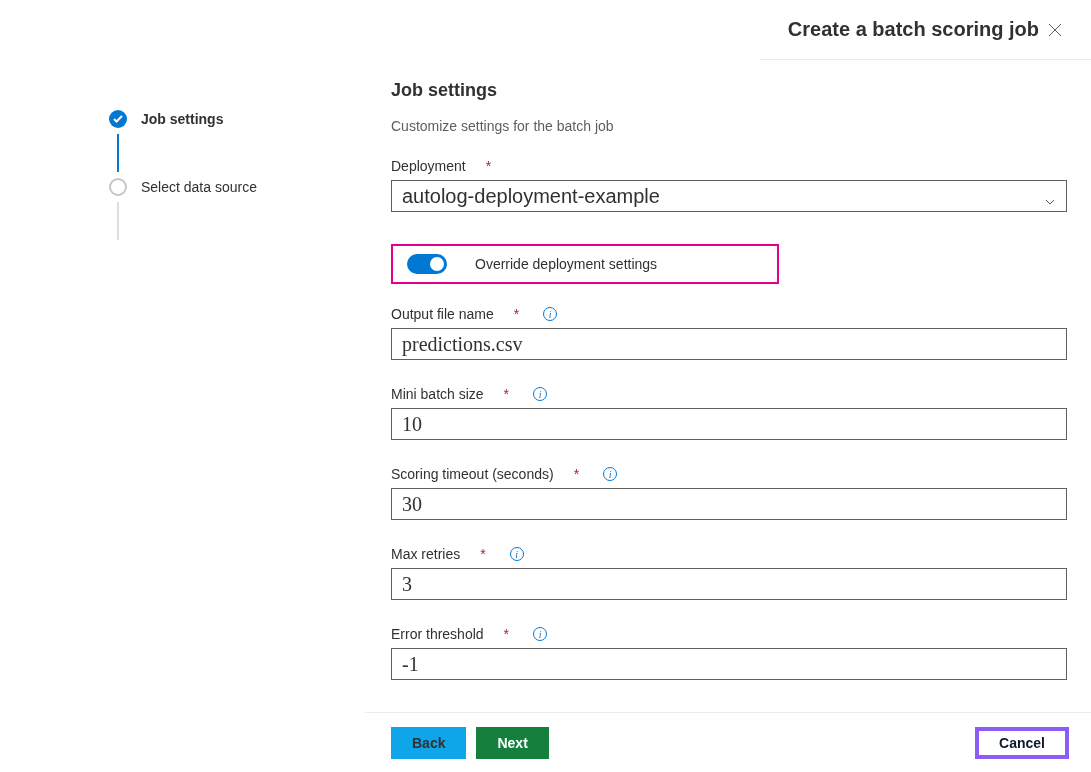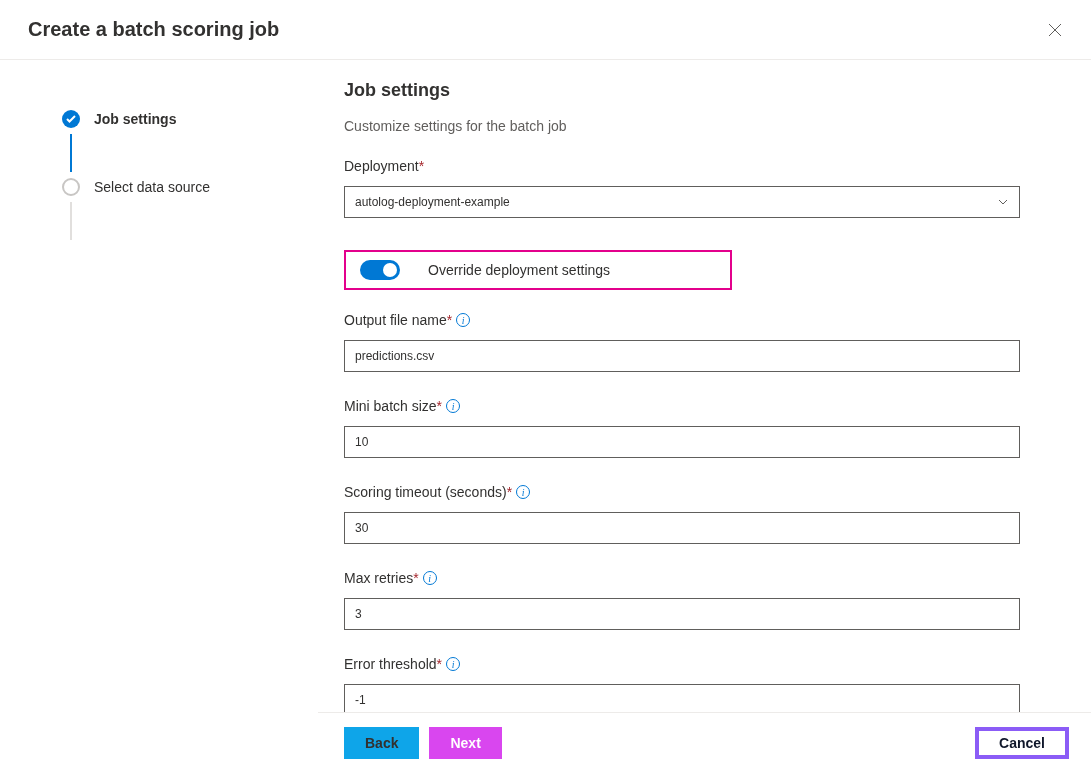--- a/index.html
+++ b/index.html
@@ -2,21 +2,21 @@
 <html><head>
 <meta charset="utf-8">
 <style>
   * { box-sizing: border-box; }
   html, body {
     margin: 0; padding: 0;
     font-family: "Segoe UI", -apple-system, BlinkMacSystemFont, sans-serif;
     font-size: 14px; color: #323130; background: #fff;
     width: 1091px; height: 772px; overflow: hidden;
   }
-  .dialog { width: 1091px; height: 772px; display: flex; flex-direction: column; }
+  .dialog { width: 1091px; height: 772px; display: flex; flex-direction: column; align-items: flex-end; }
   .header {
     height: 60px; border-bottom: 1px solid #edebe9;
     display: flex; align-items: center; justify-content: space-between;
     padding: 0 20px 0 28px;
   }
   .header h1 { font-size: 20px; font-weight: 600; margin: 0; }
   .close-x {
     width: 32px; height: 32px; display: flex; align-items: center; justify-content: center;
     cursor: pointer; color: #605e5c; font-size: 16px;
   }
@@ -39,35 +39,35 @@
   .main-wrap { flex: 1; display: flex; flex-direction: column; min-width: 0; }
   .main-scroll {
     flex: 1; overflow-y: scroll; padding: 20px 24px 20px 26px;
   }
   .main-scroll::-webkit-scrollbar { width: 17px; }
   .main-scroll::-webkit-scrollbar-track { background: #f3f2f1; }
   .main-scroll::-webkit-scrollbar-thumb { background: #c8c6c4; }
   .section-title { font-size: 18px; font-weight: 700; margin: 0 0 2px; }
   .section-sub { font-size: 14px; color: #605e5c; margin: 17px 0 24px; }
 
-  .field-label { font-size: 14px; font-weight: 400; margin-bottom: 6px; display: flex; align-items: center; gap: 0; }
+  .field-label { font-size: 14px; font-weight: 400; margin-bottom: 6px; display: flex; align-items: center; gap: 20px; }
   .req { color: #a4262c; }
   .info-icon {
     width: 14px; height: 14px; border: 1px solid #0078d4; border-radius: 50%;
     display: inline-flex; align-items: center; justify-content: center;
     font-size: 10px; color: #0078d4; font-style: italic; font-family: Georgia, serif;
     margin-left: 4px;
   }
   .select-wrap, .text-input {
     width: 676px; height: 32px; border: 1px solid #605e5c; background: #fff;
-    padding: 8px 10px; font-size: 12px; color: #323130;
-    display: flex; align-items: center; justify-content: space-between; margin-top: 12px;
+    padding: 8px 10px; font-size: 20px; color: #323130;
+    display: flex; align-items: center; justify-content: space-between;
   }
   .select-wrap { cursor: pointer; }
-  .text-input { outline: none; }
+  .text-input { outline: none; font-family: Liberation Serif, serif; }
   .chevron {
     width: 12px; height: 12px; display: inline-block;
   }
   .field-block { margin-bottom: 26px; }
 
   .toggle-highlight {
     border: 2px solid #e3008c; padding: 8px 120px 8px 14px; display: inline-flex;
     align-items: center; gap: 28px; margin: 6px 0 22px;
   }
   .toggle {
@@ -84,21 +84,21 @@
     border-top: 1px solid #edebe9; height: 60px; padding: 0 22px 0 26px;
     display: flex; align-items: center; justify-content: space-between;
   }
   .footer-left { display: flex; gap: 10px; }
   .btn {
     height: 32px; padding: 0 20px; font-size: 14px; font-weight: 600;
     border: 1px solid transparent; cursor: pointer;
     display: inline-flex; align-items: center; justify-content: center;
   }
   .btn-default { background: #0ea5e9; color: #323130; }
-  .btn-primary { background: #d946ef; color: #fff; }
+  .btn-primary { background: #15803d; color: #fff; }
   .btn-secondary { background: #fff; color: #0f172a; border: 4px solid #8b5cf6; }
 </style>
 </head>
 <body>
 
 <div class="dialog">
 
   <div class="header">
     <h1>Create a batch scoring job</h1>
     <div class="close-x">

